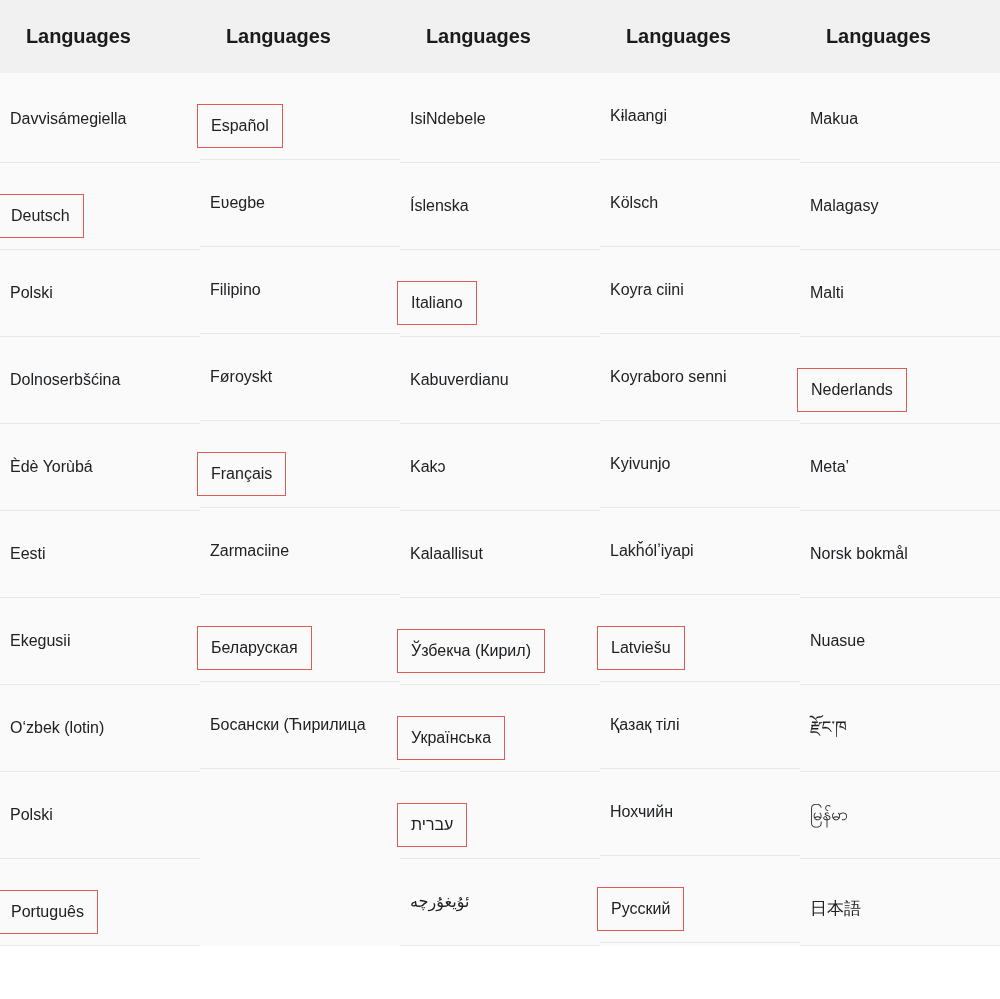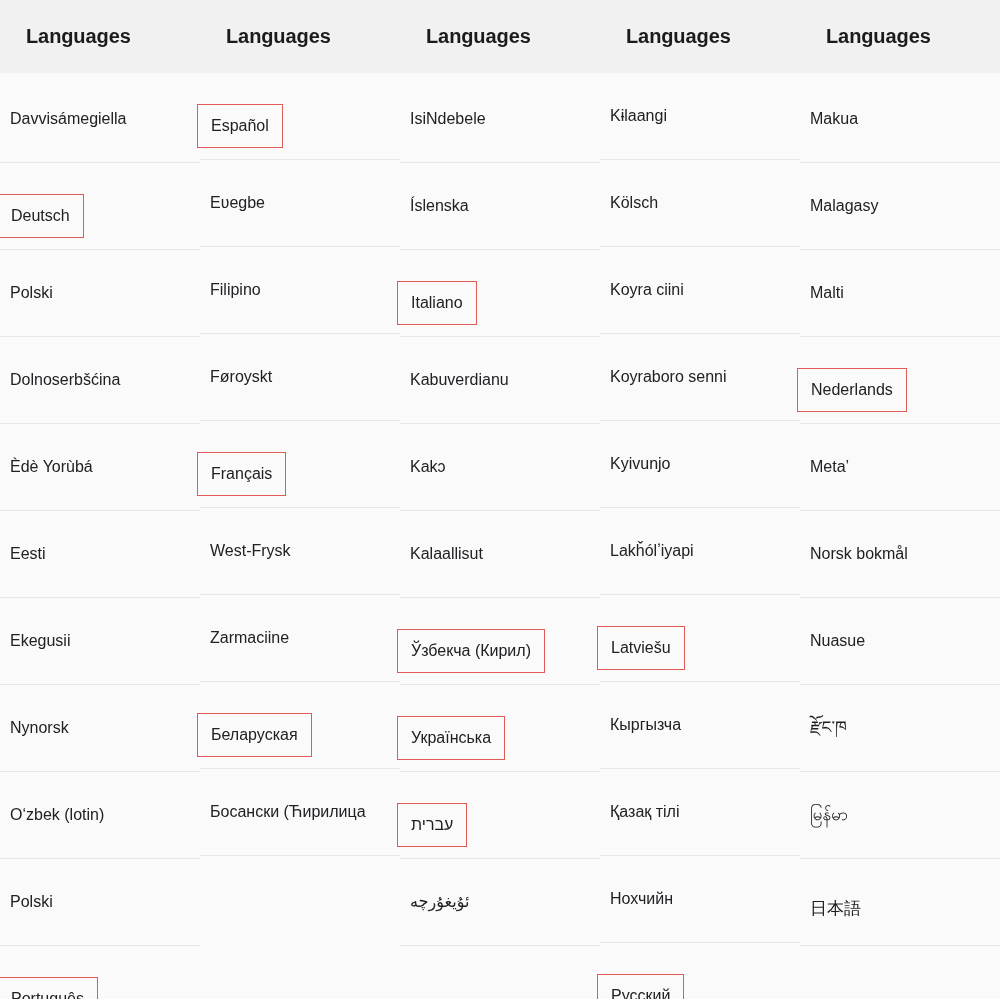--- a/index.html
+++ b/index.html
@@ -125,23 +125,20 @@
         <div class="cell">
           <span class="cell-text">Èdè Yorùbá</span>
         </div>
         <div class="cell">
           <span class="cell-text">Eesti</span>
         </div>
         <div class="cell">
           <span class="cell-text">Ekegusii</span>
         </div>
         <div class="cell">
-          <span class="cell-text">Nynorsk</span>
-        </div>
-        <div class="cell">
           <span class="cell-text">O‘zbek (lotin)</span>
         </div>
         <div class="cell">
           <span class="cell-text">Polski</span>
         </div>
         <div class="cell boxed">
           <span class="cell-text">Português</span>
         </div>
       </div>
       <div class="column c1">
@@ -152,23 +149,20 @@
           <span class="cell-text">Eʋegbe</span>
         </div>
         <div class="cell">
           <span class="cell-text">Filipino</span>
         </div>
         <div class="cell">
           <span class="cell-text">Føroyskt</span>
         </div>
         <div class="cell boxed">
           <span class="cell-text">Français</span>
-        </div>
-        <div class="cell">
-          <span class="cell-text">West-Frysk</span>
         </div>
         <div class="cell">
           <span class="cell-text">Zarmaciine</span>
         </div>
         <div class="cell boxed">
           <span class="cell-text">Беларуская</span>
         </div>
         <div class="cell overflow">
           <span class="cell-text">Босански (Ћирилица</span>
         </div>
@@ -221,23 +215,20 @@
         <div class="cell">
           <span class="cell-text">Kyivunjo</span>
         </div>
         <div class="cell">
           <span class="cell-text">Lakȟólʼiyapi</span>
         </div>
         <div class="cell boxed">
           <span class="cell-text">Latviešu</span>
         </div>
         <div class="cell">
-          <span class="cell-text">Кыргызча</span>
-        </div>
-        <div class="cell">
           <span class="cell-text">Қазақ тілі</span>
         </div>
         <div class="cell">
           <span class="cell-text">Нохчийн</span>
         </div>
         <div class="cell boxed">
           <span class="cell-text">Русский</span>
         </div>
       </div>
       <div class="column c4">

